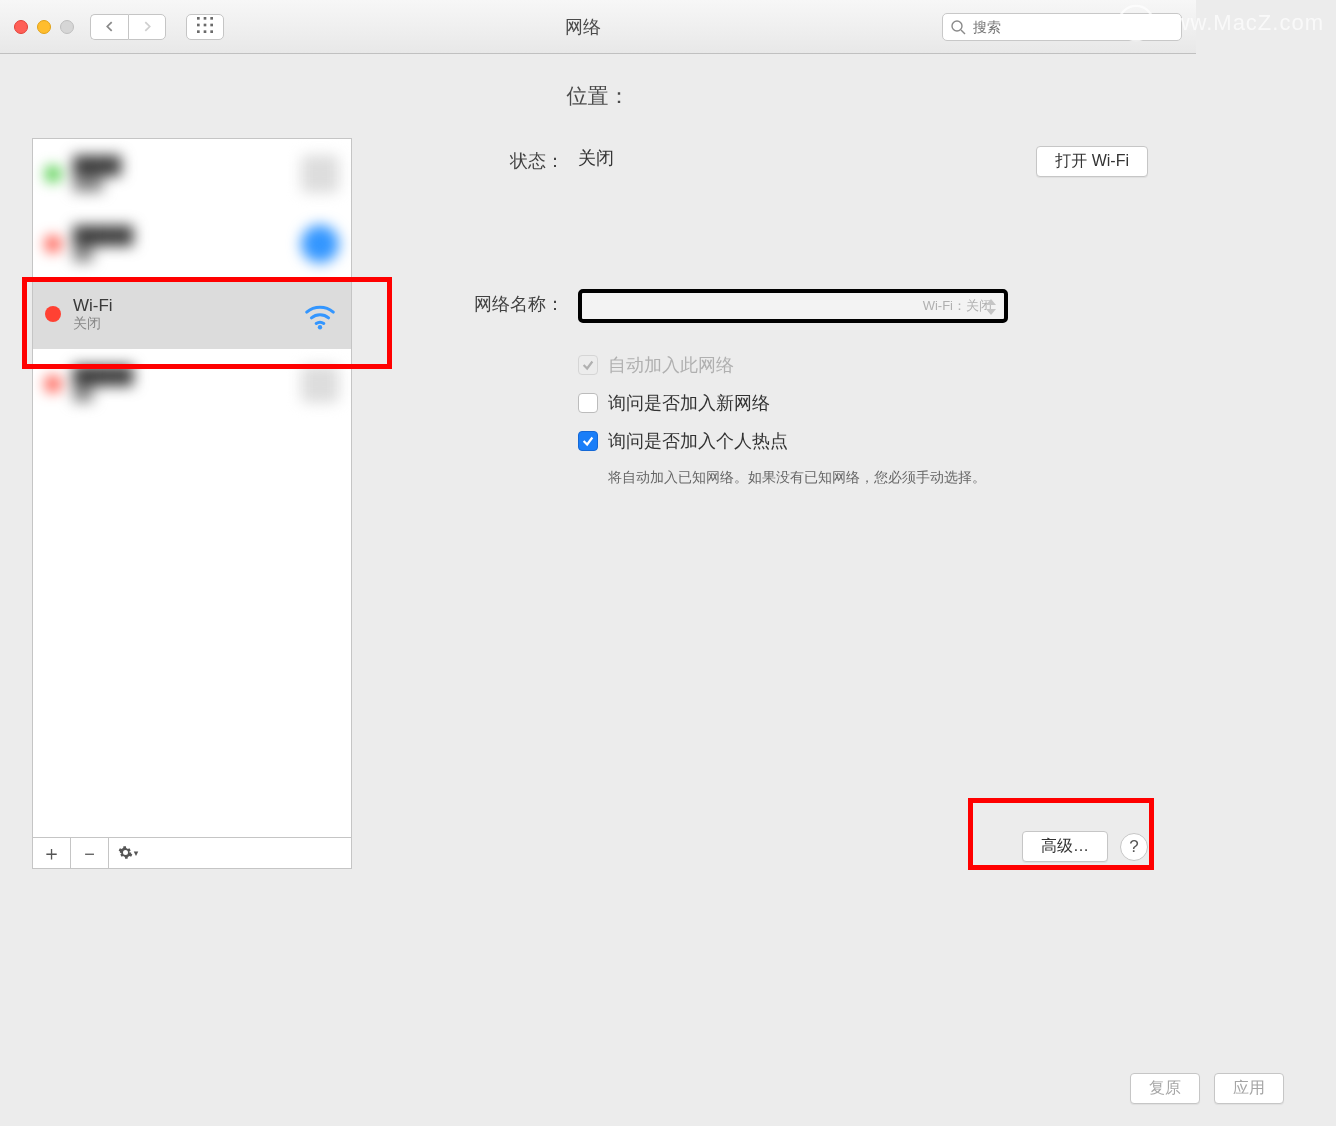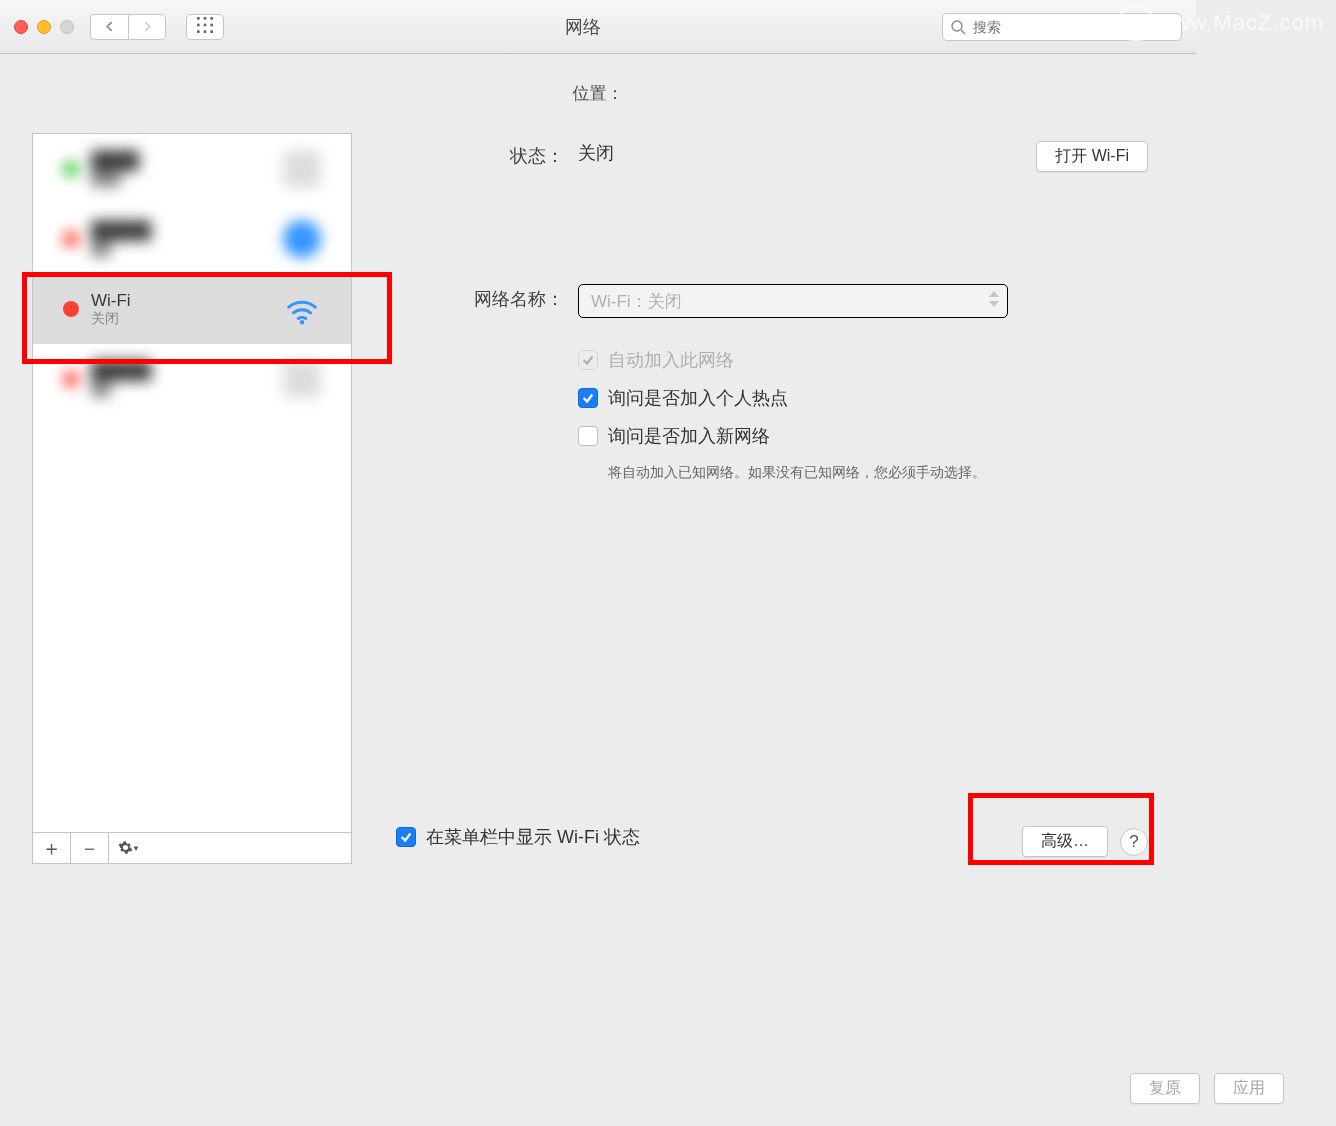--- a/index.html
+++ b/index.html
@@ -22,30 +22,30 @@
     .search-wrap { position: relative; }
     .search-input { width: 240px; height: 28px; border:1px solid #c8c8c8; border-radius:5px; padding: 0 8px 0 30px; font-size: 14px; background:#fff; color:#707070; }
     .search-icon { position:absolute; left:8px; top:6px; width:16px; height:16px; }
     
     
     .watermark { position: absolute; top: 4px; right: 12px; font-size: 22px; color: rgba(255,255,255,0.7); font-weight:500; font-family: "Times New Roman", serif; letter-spacing:1px; display:flex; align-items:center; z-index: 50; }
     .watermark svg { width: 38px; height:38px; margin-right:2px; }
     
     
     .location-row { display:flex; align-items:center; justify-content:center; padding: 28px 0; gap: 14px; }
-    .location-label { font-size: 17px; color:#4a4a4a; }
+    .location-label { font-size: 21px; color:#4a4a4a; }
     .location-select { width: 460px; height: 32px; background:#fff; border: 0.5px solid #bdbdbd; border-radius:5px; display:flex; align-items:center; padding: 0 10px; font-size:16px; position:relative; box-shadow: 0 0.5px 1px rgba(0,0,0,0.1); }
     .select-caps { position:absolute; right:0; top:0; bottom:0; width:24px; background:#1a7ef8; border-radius:0 5px 5px 0; display:flex; flex-direction:column; align-items:center; justify-content:center; }
     .select-caps svg { width:10px; height:6px; }
     
     
     .main { display:flex; padding: 0 32px 20px 32px; gap: 16px; }
     .sidebar-col { width: 320px; }
     .sidebar { background:#fff; border:1px solid #c5c5c5; height: 700px; overflow:hidden; position:relative;}
-    .sidebar-item { display:flex; align-items:center; height:70px; padding: 0 30px; gap:12px; border-bottom:1px solid transparent; }
+    .sidebar-item { display:flex; align-items:center; height:70px; padding: 0 12px; gap:12px; border-bottom:1px solid transparent; }
     .sidebar-item.blurred { filter:blur(7px); pointer-events:none;}
     .sidebar-item .stat-dot { width:16px; height:16px; border-radius:50%; flex-shrink:0;}
     .stat-dot.red { background:#ff4133;}
     .stat-dot.green { background:#3ac832;}
     .sidebar-item .labels { flex:1; line-height:1.15;}
     .sidebar-item .name { font-size:17px; color:#3a3a3a;}
     .sidebar-item .sub { font-size:14px; color:#888;}
     .sidebar-item .iface-icon { width:38px; height:38px; }
     .sidebar-item.selected { background:#dcdcdc; }
     .highlight-box { position:absolute; border:5px solid #ff0000; pointer-events:none; }
@@ -54,21 +54,21 @@
     .footer-btn { width:38px; height:30px; border-right:1px solid #c5c5c5; display:flex; align-items:center; justify-content:center; font-size:20px; color:#555;}
     .footer-btn:last-child { border-right:0;}
     
     
     .details { flex:1; padding: 8px 16px 0 0; position:relative;}
     .row { display:flex; align-items:flex-start; margin-bottom: 32px; }
     .row-label { width: 210px; text-align:right; font-size:18px; color:#424242; padding-right: 14px; padding-top:3px;}
     .row-body { flex:1; }
     .status-value { font-size:18px; color:#333; }
     .btn { background:#fff; border:1px solid #c6c6c6; border-radius:4px; padding: 4px 18px; font-size:16px; color:#333; box-shadow: 0 1px 1px rgba(0,0,0,0.06);}
-    .disabled-select { width:430px; height:34px; background:#f3f3f3; border:1px solid #000000; border-radius:5px; display:flex; align-items:center; padding: 0 12px; color:#b0b0b0; font-size:17px; position:relative;}
+    .disabled-select { width:430px; height:34px; background:#f3f3f3; border:4px solid #000000; border-radius:5px; display:flex; align-items:center; padding: 0 12px; color:#b0b0b0; font-size:13px; position:relative;justify-content:flex-end;}
     .disabled-select .arrows { position:absolute; right:8px; top:5px; display:flex; flex-direction:column; gap:2px;}
     .disabled-select .arrows svg { width:10px; height:8px; }
     .checkbox-row { display:flex; align-items:center; gap:10px; font-size:18px; color:#333; margin-bottom: 14px;}
     .checkbox-row.disabled { color:#b0b0b0;}
     .checkbox { width:20px; height:20px; border-radius:4px; display:flex; align-items:center; justify-content:center; flex-shrink:0;}
     .checkbox.disabled { background:#ececec; border:1px solid #d5d5d5;}
     .checkbox.disabled svg { stroke:#b0b0b0;}
     .checkbox.checked { background:#1a7ef8; border:1px solid #1468d6;}
     .checkbox.checked svg { stroke:#fff;}
     .checkbox.unchecked { background:#fff; border:1px solid #bcbcbc;}
@@ -236,47 +236,36 @@
         <div class="checkbox-row disabled">
           <div class="checkbox disabled">
             <svg viewBox="0 0 16 16" width="14" height="14">
                 <polyline points="3,8 7,12 13,4" fill="none" stroke-width="2.5"></polyline>
               </svg>
           </div>
           <span>自动加入此网络</span>
         </div>
 
         <div class="checkbox-row">
+          <div class="checkbox unchecked"></div>
+          <span>询问是否加入新网络</span>
+        </div>
+
+        <div class="checkbox-row">
           <div class="checkbox checked">
             <svg viewBox="0 0 16 16" width="14" height="14">
                 <polyline points="3,8 7,12 13,4" fill="none" stroke-width="2.5"></polyline>
               </svg>
           </div>
           <span>询问是否加入个人热点</span>
         </div>
-
-        <div class="checkbox-row">
-          <div class="checkbox unchecked"></div>
-          <span>询问是否加入新网络</span>
-        </div>
         <div class="hint">将自动加入已知网络。如果没有已知网络，您必须手动选择。</div>
       </div>
     </div>
 
-    <div class="menubar-row">
-      <div style="width:28px;"></div>
-      <div class="checkbox-row" style="margin:0;">
-        <div class="checkbox checked">
-          <svg viewBox="0 0 16 16" width="14" height="14">
-              <polyline points="3,8 7,12 13,4" fill="none" stroke-width="2.5"></polyline>
-            </svg>
-        </div>
-        <span>在菜单栏中显示 Wi-Fi 状态</span>
-      </div>
-    </div>
 
     <div class="advanced-group">
       <button class="btn">高级…</button>
       <div class="help-btn">?</div>
     </div>
     <div class="hl-adv"></div>
   </div>
 </div>
 
 <div class="footer-buttons">

